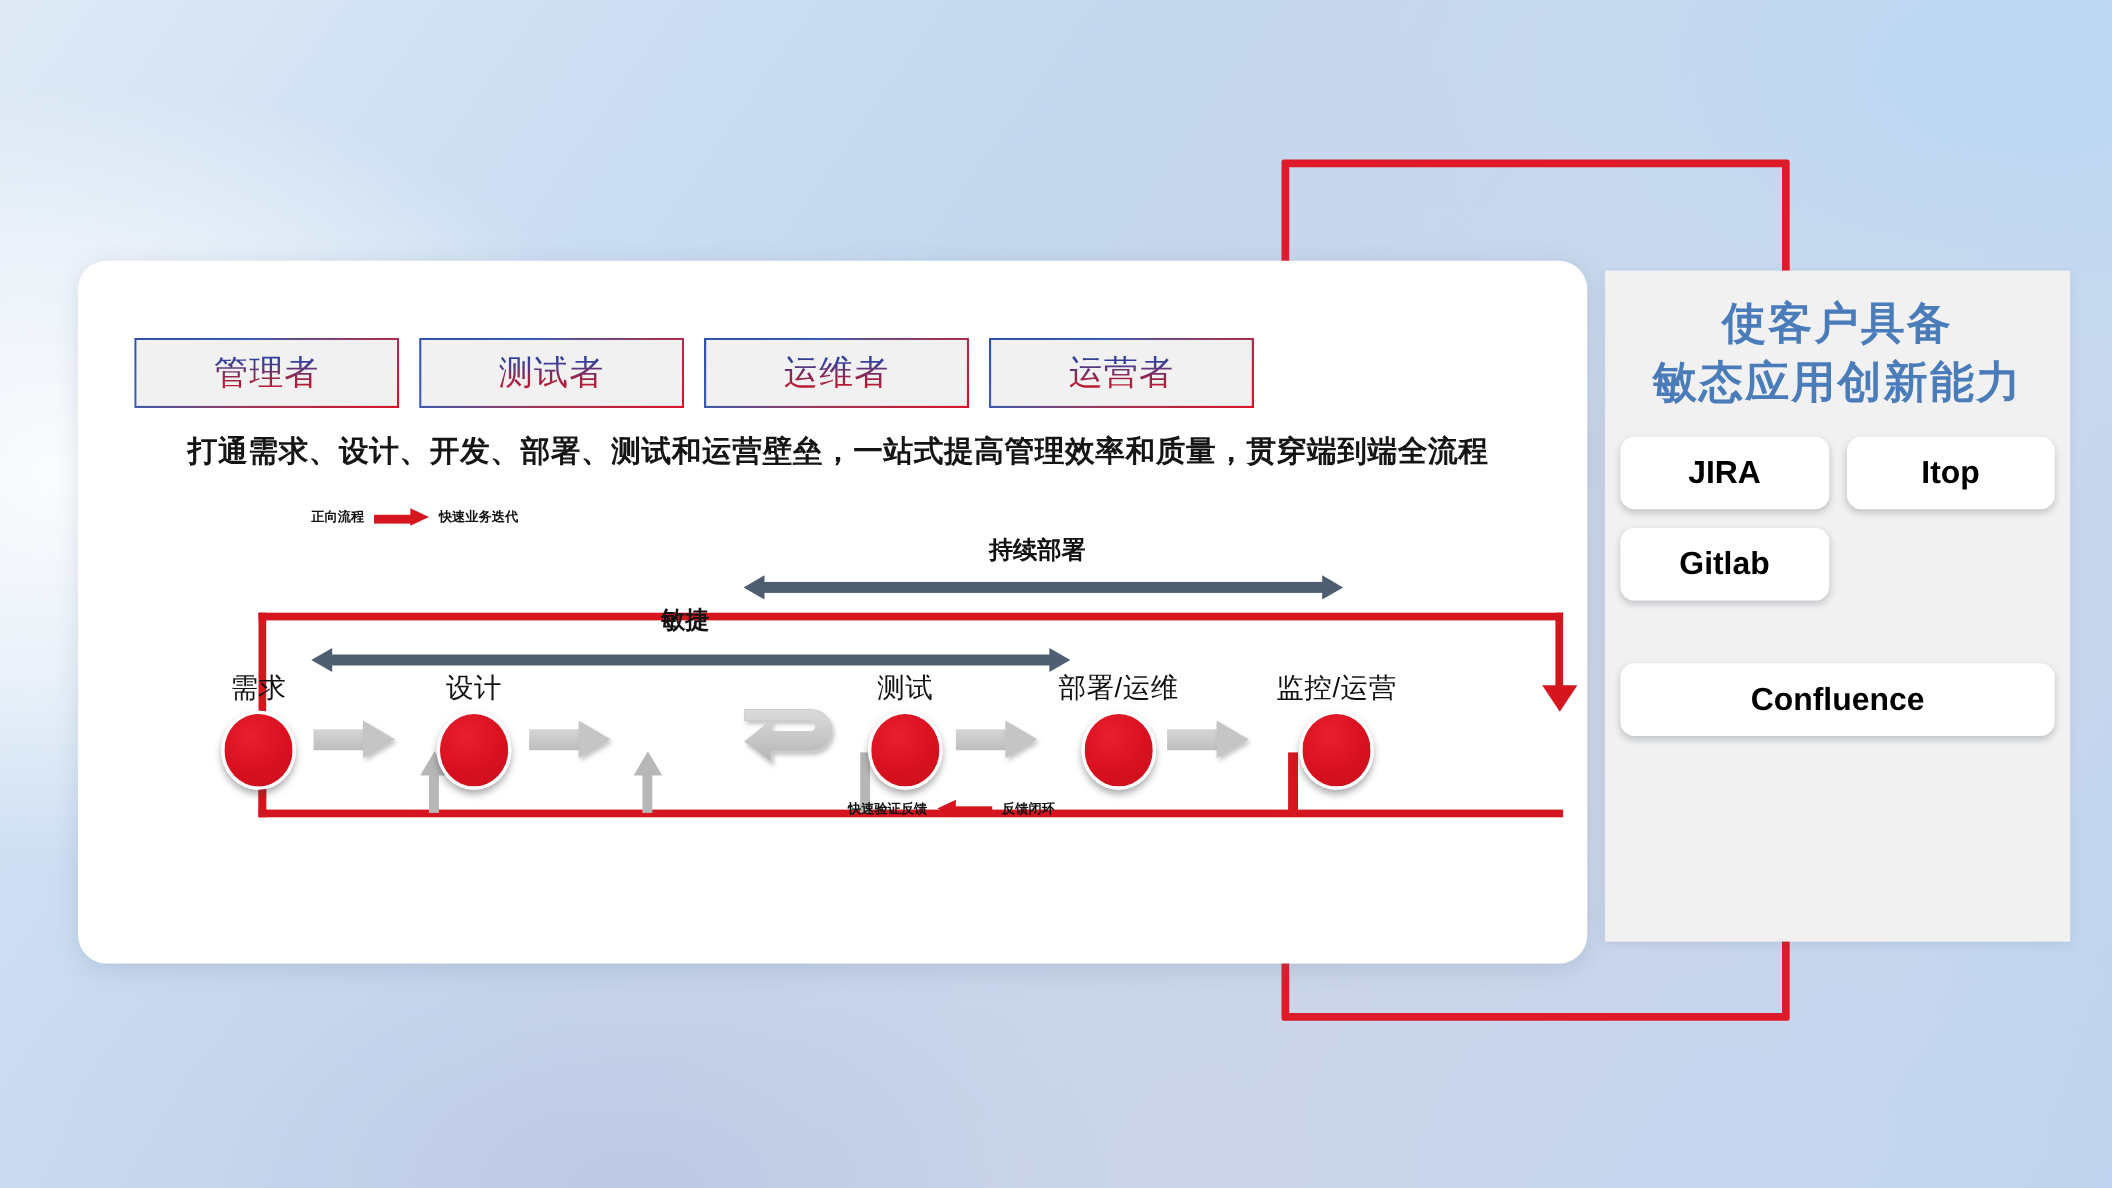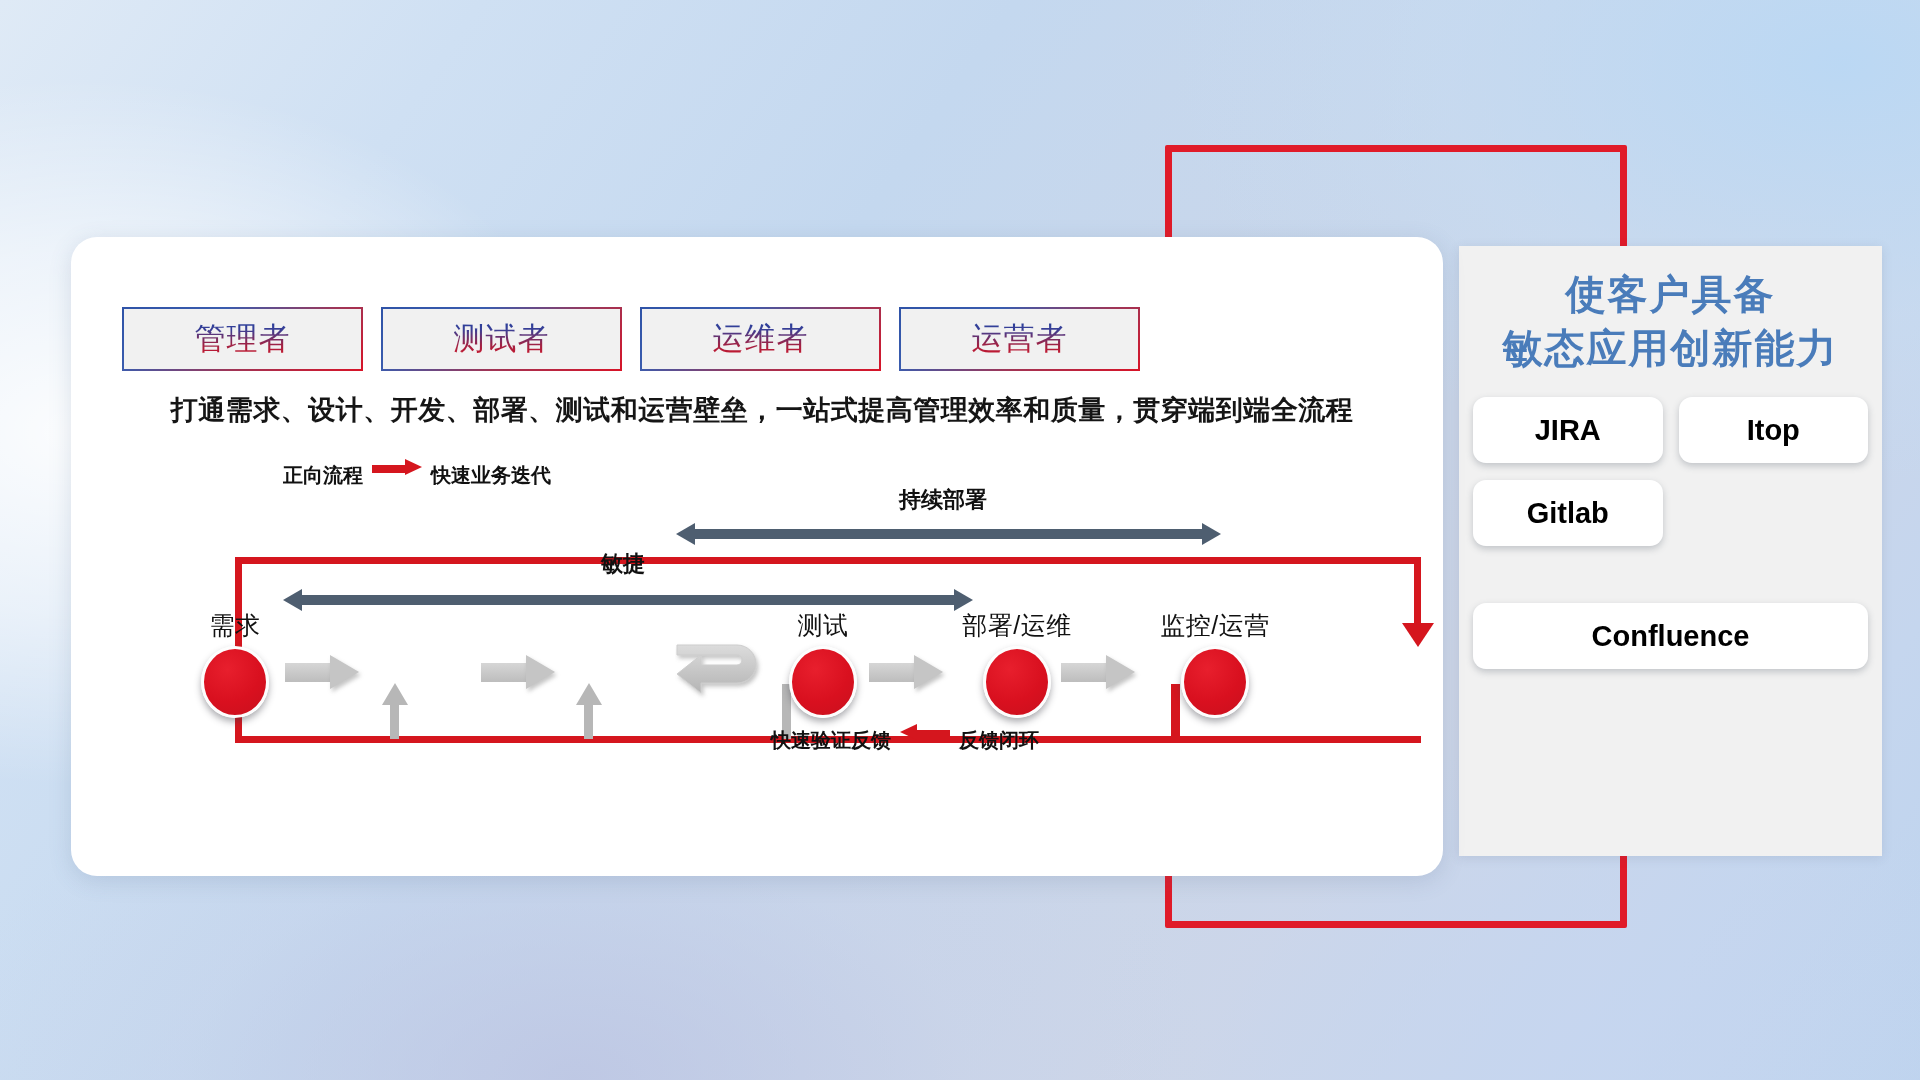--- a/index.html
+++ b/index.html
@@ -52,22 +52,22 @@
     -webkit-mask-composite:xor;mask-composite:exclude;pointer-events:none;}
   .role-box span{position:relative;font-size:31px;font-weight:400;letter-spacing:1px;
     background:linear-gradient(180deg,#1f3f9e 0%,#3a3f96 28%,#9b2347 62%,#e0111f 100%);
     -webkit-background-clip:text;background-clip:text;color:transparent;}
 
   
   #card-subtitle{position:absolute;left:46px;top:155px;width:1290px;text-align:center;
     font-size:27px;font-weight:700;color:#151515;letter-spacing:.5px;white-space:nowrap;}
 
   
-  .anno{position:absolute;display:flex;gap:9px;
-    font-size:20px;font-weight:700;color:#111;white-space:nowrap;}
+  .anno{position:absolute;display:flex;align-items:center;gap:9px;
+    font-size:12px;font-weight:700;color:#111;white-space:nowrap;}
   #anno-forward{left:212px;top:225px;}
   #anno-feedback{left:700px;top:490px;}
   .red-arrow{display:inline-block;position:relative;width:50px;height:11px;}
   .red-arrow i{position:absolute;left:0;top:3px;width:34px;height:8px;background:#d5161e;}
   .red-arrow b{position:absolute;right:0;top:-3px;width:0;height:0;
     border-top:8px solid transparent;border-bottom:8px solid transparent;border-left:17px solid #d5161e;}
   .red-arrow.left i{left:16px;}
   .red-arrow.left b{left:0;right:auto;border-left:0;border-right:17px solid #d5161e;}
 
   
@@ -200,20 +200,24 @@
 
   <div class="stem" style="left:319px;top:466px;height:36px;"></div>
   <div class="stem-head" style="left:311px;top:446px;"></div>
   <div class="stem" style="left:513px;top:466px;height:36px;"></div>
   <div class="stem-head" style="left:505px;top:446px;"></div>
   <div class="stem" style="left:711px;top:447px;height:55px;"></div>
   <div class="stem" style="left:1100px;top:447px;height:55px;background:#d5161e;"></div>
 
   <div class="stage" id="st0">
     <div class="lbl">需求</div>
+    <div class="dot"></div>
+  </div>
+  <div class="stage" id="st1">
+    <div class="lbl">设计</div>
     <div class="dot"></div>
   </div>
   <div class="stage" id="st3">
     <div class="lbl">测试</div>
     <div class="dot"></div>
   </div>
   <div class="stage" id="st4">
     <div class="lbl">部署/运维</div>
     <div class="dot"></div>
   </div>

